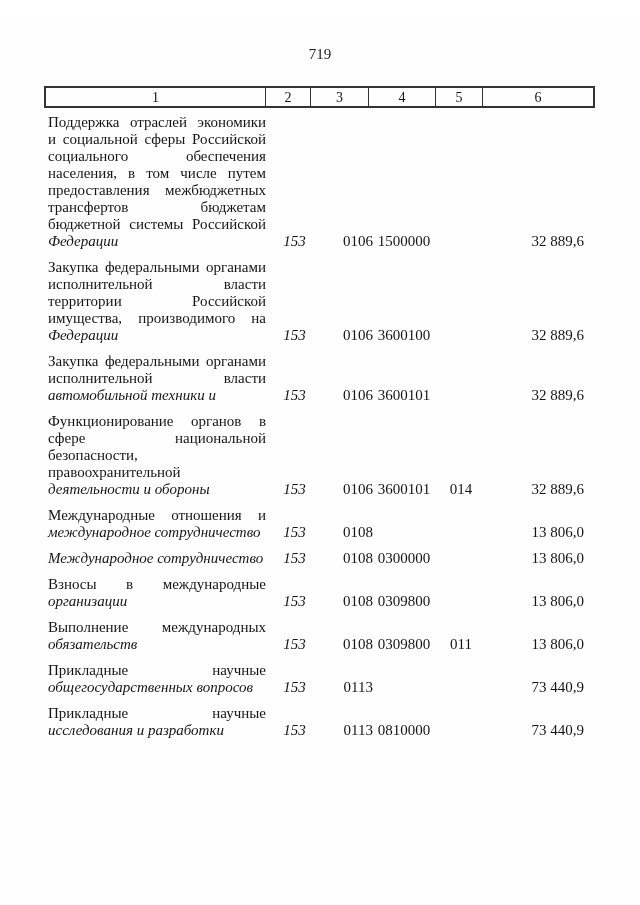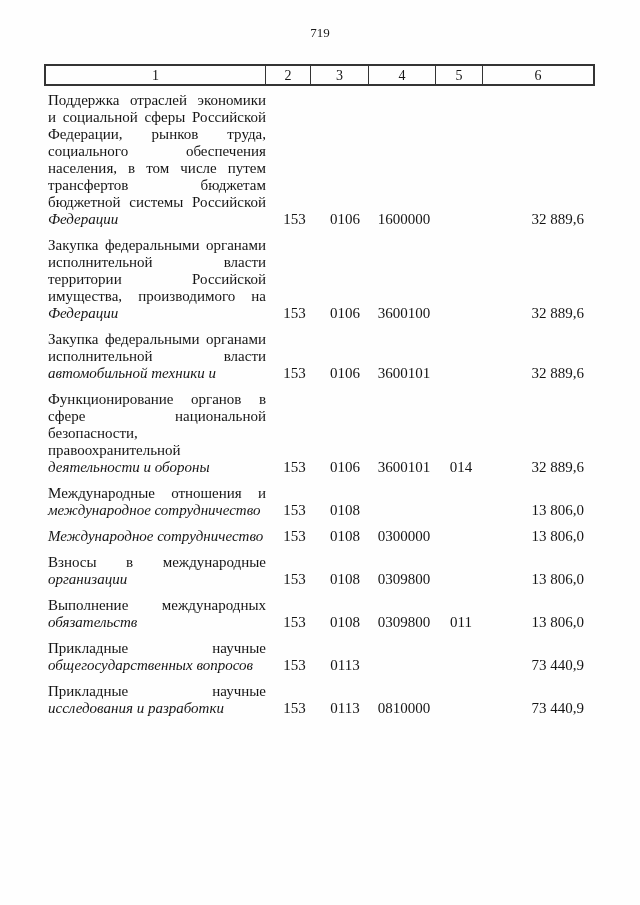--- a/index.html
+++ b/index.html
@@ -16,22 +16,23 @@
   }
   .page {
     position: relative;
     width: 640px;
     height: 905px;
     background: #fefefe;
   }
   .pageno {
     padding-top: 25px;
     text-align: center;
-    font-size: 13px;
+    font-size: 15px;
     color: #1b1b1b;
+    margin-top: 21px;
   }
   .tbl {
     margin: 23px 45px 0 44px;
     width: 551px;
   }
   
   .hdr {
     display: flex;
     border: 2px solid #343434;
     box-sizing: border-box;
@@ -67,22 +68,22 @@
     width: 228px;
     box-sizing: border-box;
     padding-left: 4px;
     padding-right: 6px;
   }
   .c1 .ln {
     text-align: justify;
     text-align-last: justify;
   }
   .c1 .ln:last-child { text-align-last: left; font-style: italic; }
-  .c2 { width: 45px; text-align: center; }
-  .c3 { width: 56px; text-align: center; font-family: Liberation Serif, serif; }
+  .c2 { width: 45px; text-align: center; font-style: italic; }
+  .c3 { width: 56px; text-align: right; font-family: Liberation Serif, serif; }
   .c4 { width: 62px; text-align: center; }
   .c5 { width: 52px; text-align: center; }
   .c6 { width: 108px; text-align: right; box-sizing: border-box; padding-right: 11px; }
 </style>
 </head>
 <body>
 
 <div class="page">
 
   <div class="pageno">719</div>
@@ -96,30 +97,30 @@
       <div class="hcell h4">4</div>
       <div class="hcell h5">5</div>
       <div class="hcell h6">6</div>
     </div>
 
     <div class="rows" id="rows">
         <div class="row">
           <div class="c1">
             <div class="ln">Поддержка отраслей экономики</div>
             <div class="ln">и социальной сферы Российской</div>
-            <div class="ln">Федерации, рынков труда,</div>
             <div class="ln">социального обеспечения</div>
             <div class="ln">населения, в том числе путем</div>
+            <div class="ln">предоставления межбюджетных</div>
             <div class="ln">трансфертов бюджетам</div>
             <div class="ln">бюджетной системы Российской</div>
             <div class="ln">Федерации</div>
           </div>
           <div class="c2">153</div>
           <div class="c3">0106</div>
-          <div class="c4">1600000</div>
+          <div class="c4">1500000</div>
           <div class="c5"></div>
           <div class="c6">32 889,6</div>
         </div>
         <div class="row">
           <div class="c1">
             <div class="ln">Закупка федеральными органами</div>
             <div class="ln">исполнительной власти</div>
             <div class="ln">территории Российской</div>
             <div class="ln">имущества, производимого на</div>
             <div class="ln">Федерации</div>

